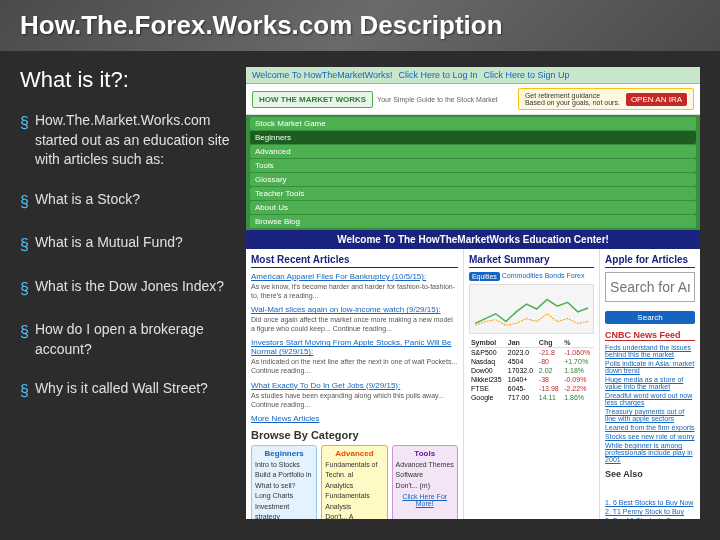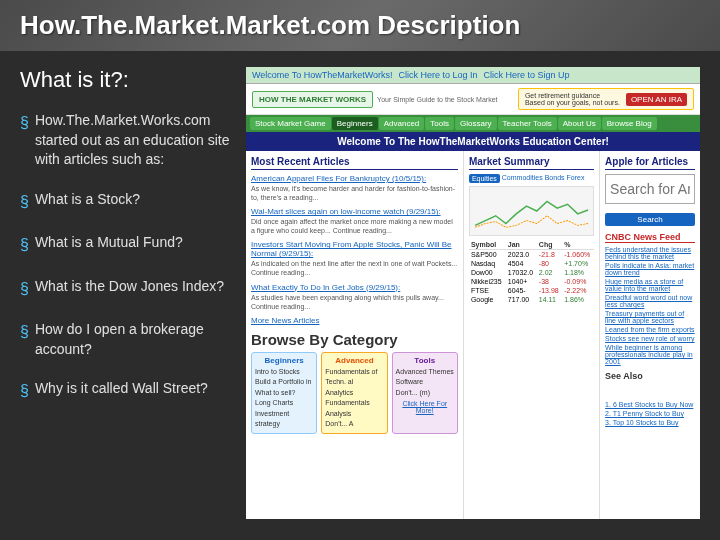--- a/index.html
+++ b/index.html
@@ -115,20 +115,21 @@
     .logo-tagline {
       font-size: 7px;
       color: #666;
     }
 
     .nav-bar {
       background: #388e3c;
       display: flex;
       gap: 1px;
       padding: 2px 4px;
+      flex-direction: column;
     }
 
     .nav-item {
       background: #4caf50;
       color: #fff;
       font-size: 8px;
       padding: 2px 5px;
       border-radius: 2px;
       cursor: pointer;
     }
@@ -251,21 +252,21 @@
 
     .cnbc-item {
       font-size: 7px;
       color: #1565c0;
       margin-bottom: 2px;
       cursor: pointer;
       text-decoration: underline;
     }
 
     .browse-title {
-      font-size: 15px;
+      font-size: 11px;
       font-weight: bold;
       color: #333;
       margin-bottom: 4px;
     }
 
     .browse-items {
       display: flex;
       gap: 4px;
     }
 
@@ -338,21 +339,21 @@
       border-radius: 2px;
       cursor: pointer;
     }
   </style>
 </head>
 <body>
 
 <div style="width:720px;height:540px;overflow:hidden;">
 
   <div class="header-bar">
-    <span class="header-title">How.The.Market.Market.com Description</span>
+    <span class="header-title">How.The.Forex.Works.com Description</span>
   </div>
 
   <div class="main-content">
 
     <div class="left-panel">
       <div class="what-is-it-title">What is it?:</div>
 
       <div class="bullet-item">
         <span class="bullet-icon">§</span>
         <span>How.The.Market.Works.com started out as an education site with articles such as:</span>

